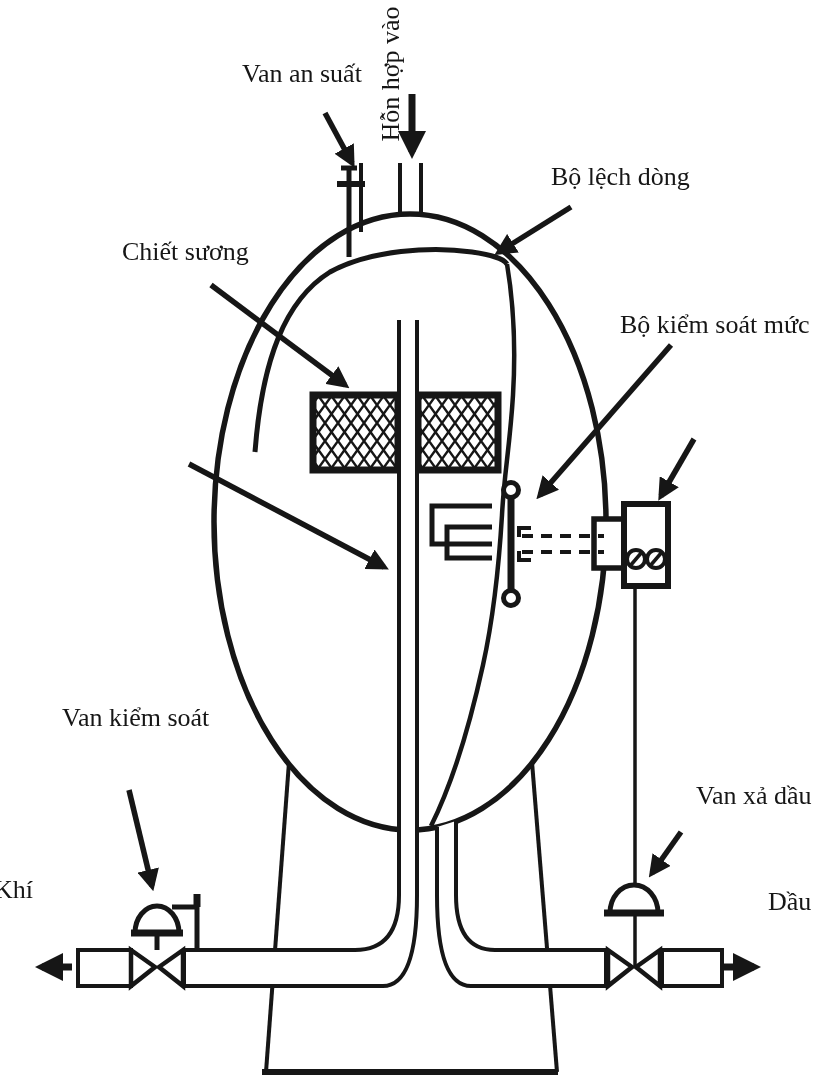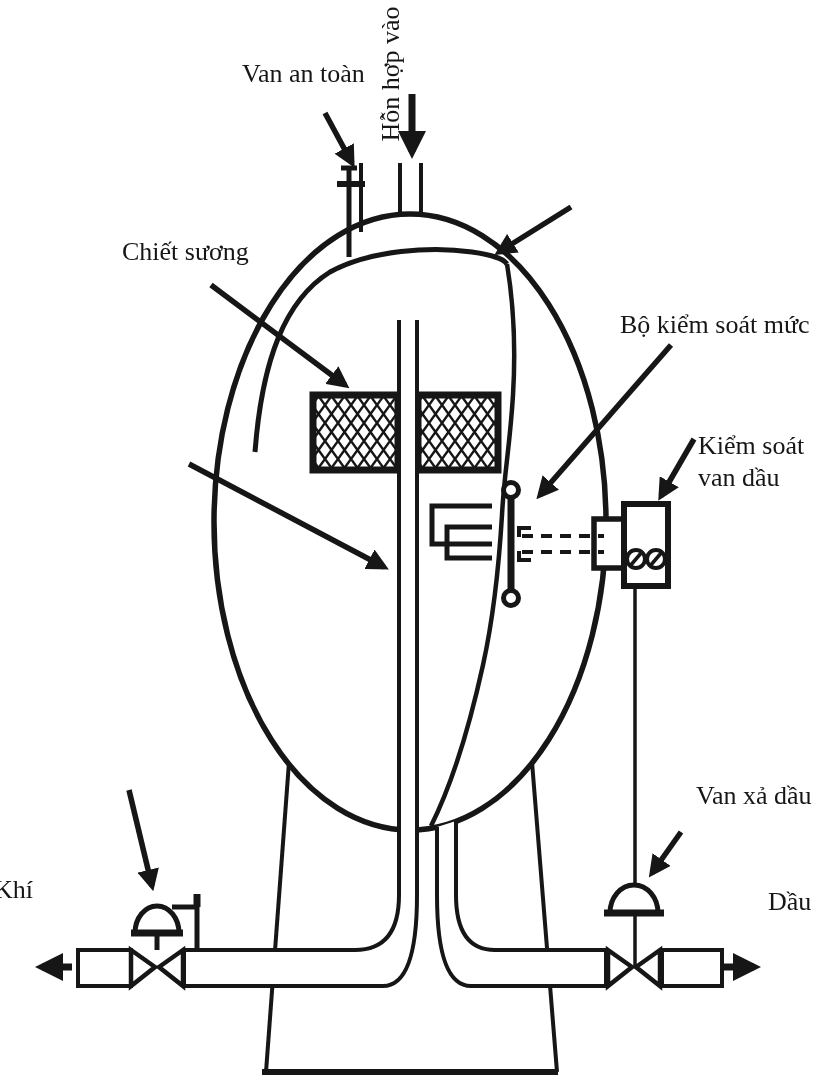--- a/index.html
+++ b/index.html
@@ -141,36 +141,34 @@
       <line class="ink" x1="571" y1="207" x2="499" y2="252" stroke-width="5.5" marker-end="url(#ah)"></line>
       <line class="ink" x1="211" y1="285" x2="345" y2="385" stroke-width="5.5" marker-end="url(#ah)"></line>
       <line class="ink" x1="189" y1="464" x2="384" y2="567" stroke-width="5.5" marker-end="url(#ah)"></line>
       <line class="ink" x1="671" y1="345" x2="540" y2="495" stroke-width="5.5" marker-end="url(#ah)"></line>
       <line class="ink" x1="694" y1="439" x2="661" y2="496" stroke-width="5.5" marker-end="url(#ah)"></line>
       <line class="ink" x1="129" y1="790" x2="152" y2="886" stroke-width="5.5" marker-end="url(#ah)"></line>
       <line class="ink" x1="681" y1="832" x2="652" y2="873" stroke-width="5.5" marker-end="url(#ah)"></line>
     </g>
   </svg>
 
-  <div class="lbl" style="left:242px; top:58px;">Van an toàn</div>
+  <div class="lbl" style="left:242px; top:58px;">Van an suất</div>
 
   <div class="lbl lbl-rot">Hỗn hợp vào</div>
 
+  <div class="lbl" style="left:551px; top:161px;">Bộ lệch dòng</div>
 
   <div class="lbl" style="left:620px; top:309px;">Bộ kiểm soát mức</div>
 
   <div class="lbl" style="left:122px; top:236px;">Chiết sương</div>
 
 
-  <div class="lbl" style="left:698px; top:430px;">
-    <div>Kiểm soát</div>
-    <div>van dầu</div>
-  </div>
 
   <div class="lbl" style="left:62px; top:702px;">
+    <div>Van kiểm soát</div>
   </div>
 
   <div class="lbl" style="left:-6px; top:874px;">Khí</div>
 
   <div class="lbl" style="left:696px; top:780px;text-align:center;">Van xả dầu</div>
 
   <div class="lbl" style="left:768px; top:886px;">Dầu</div>
 
 </div>
 

